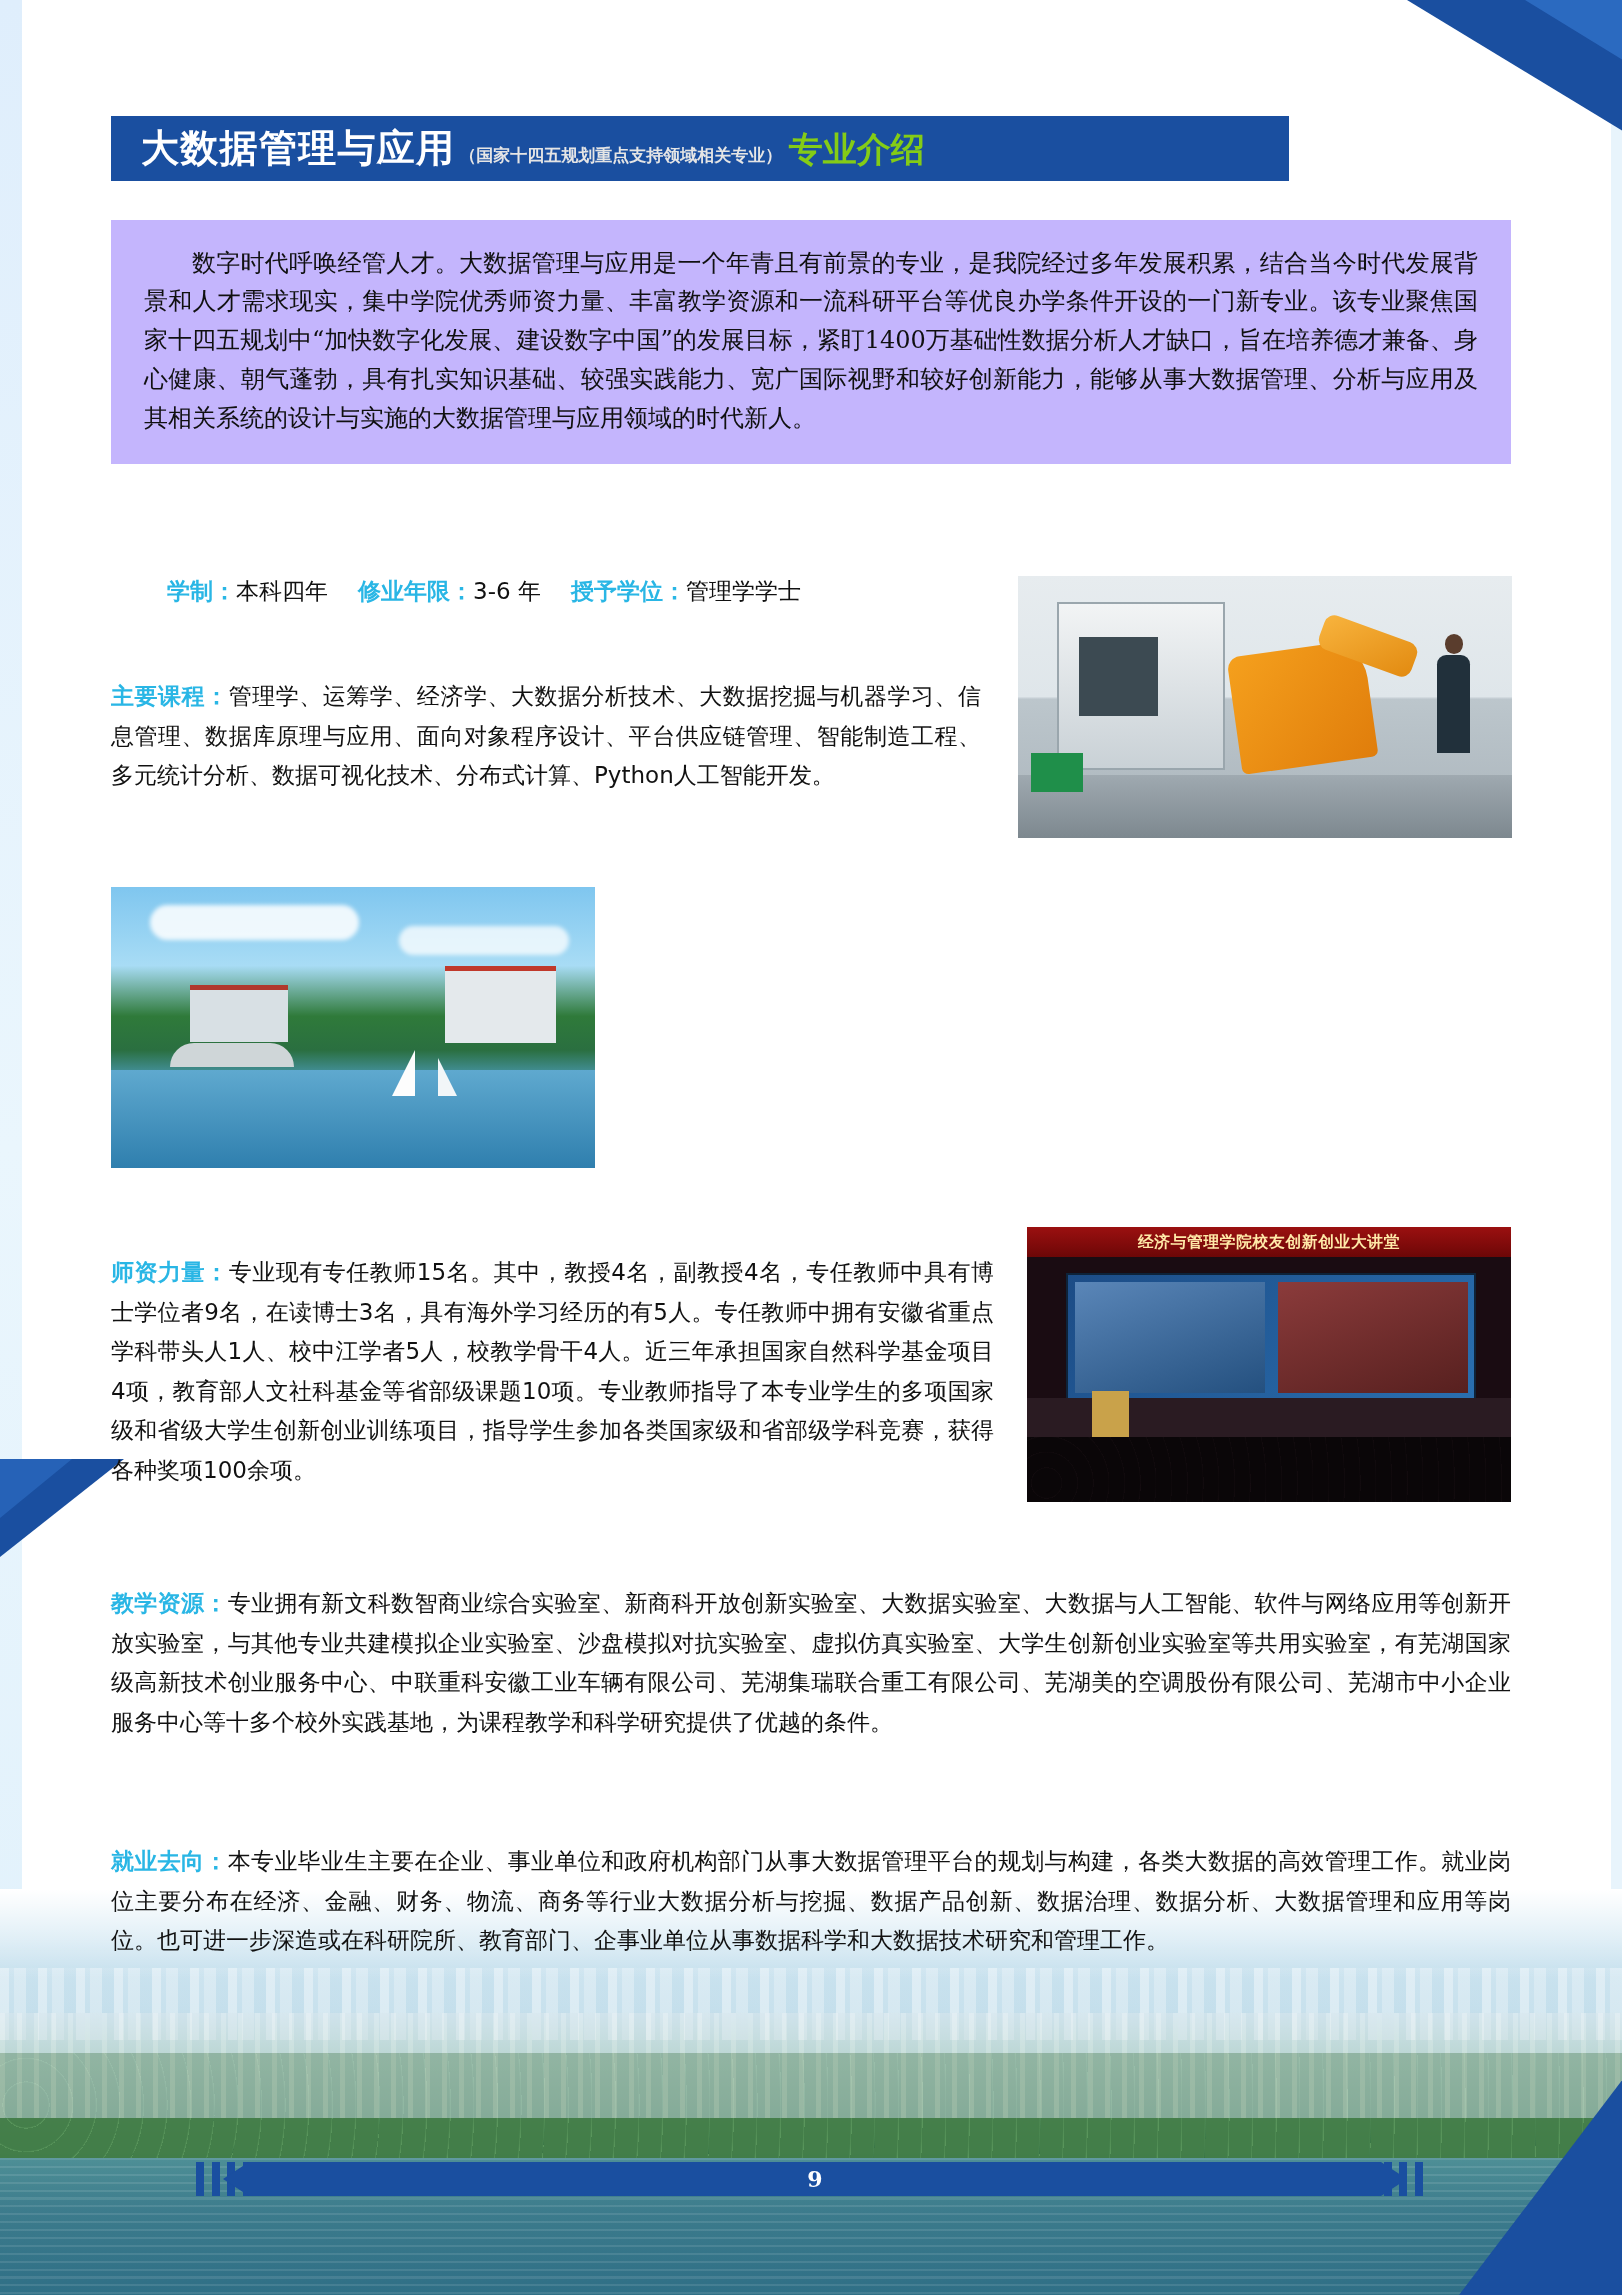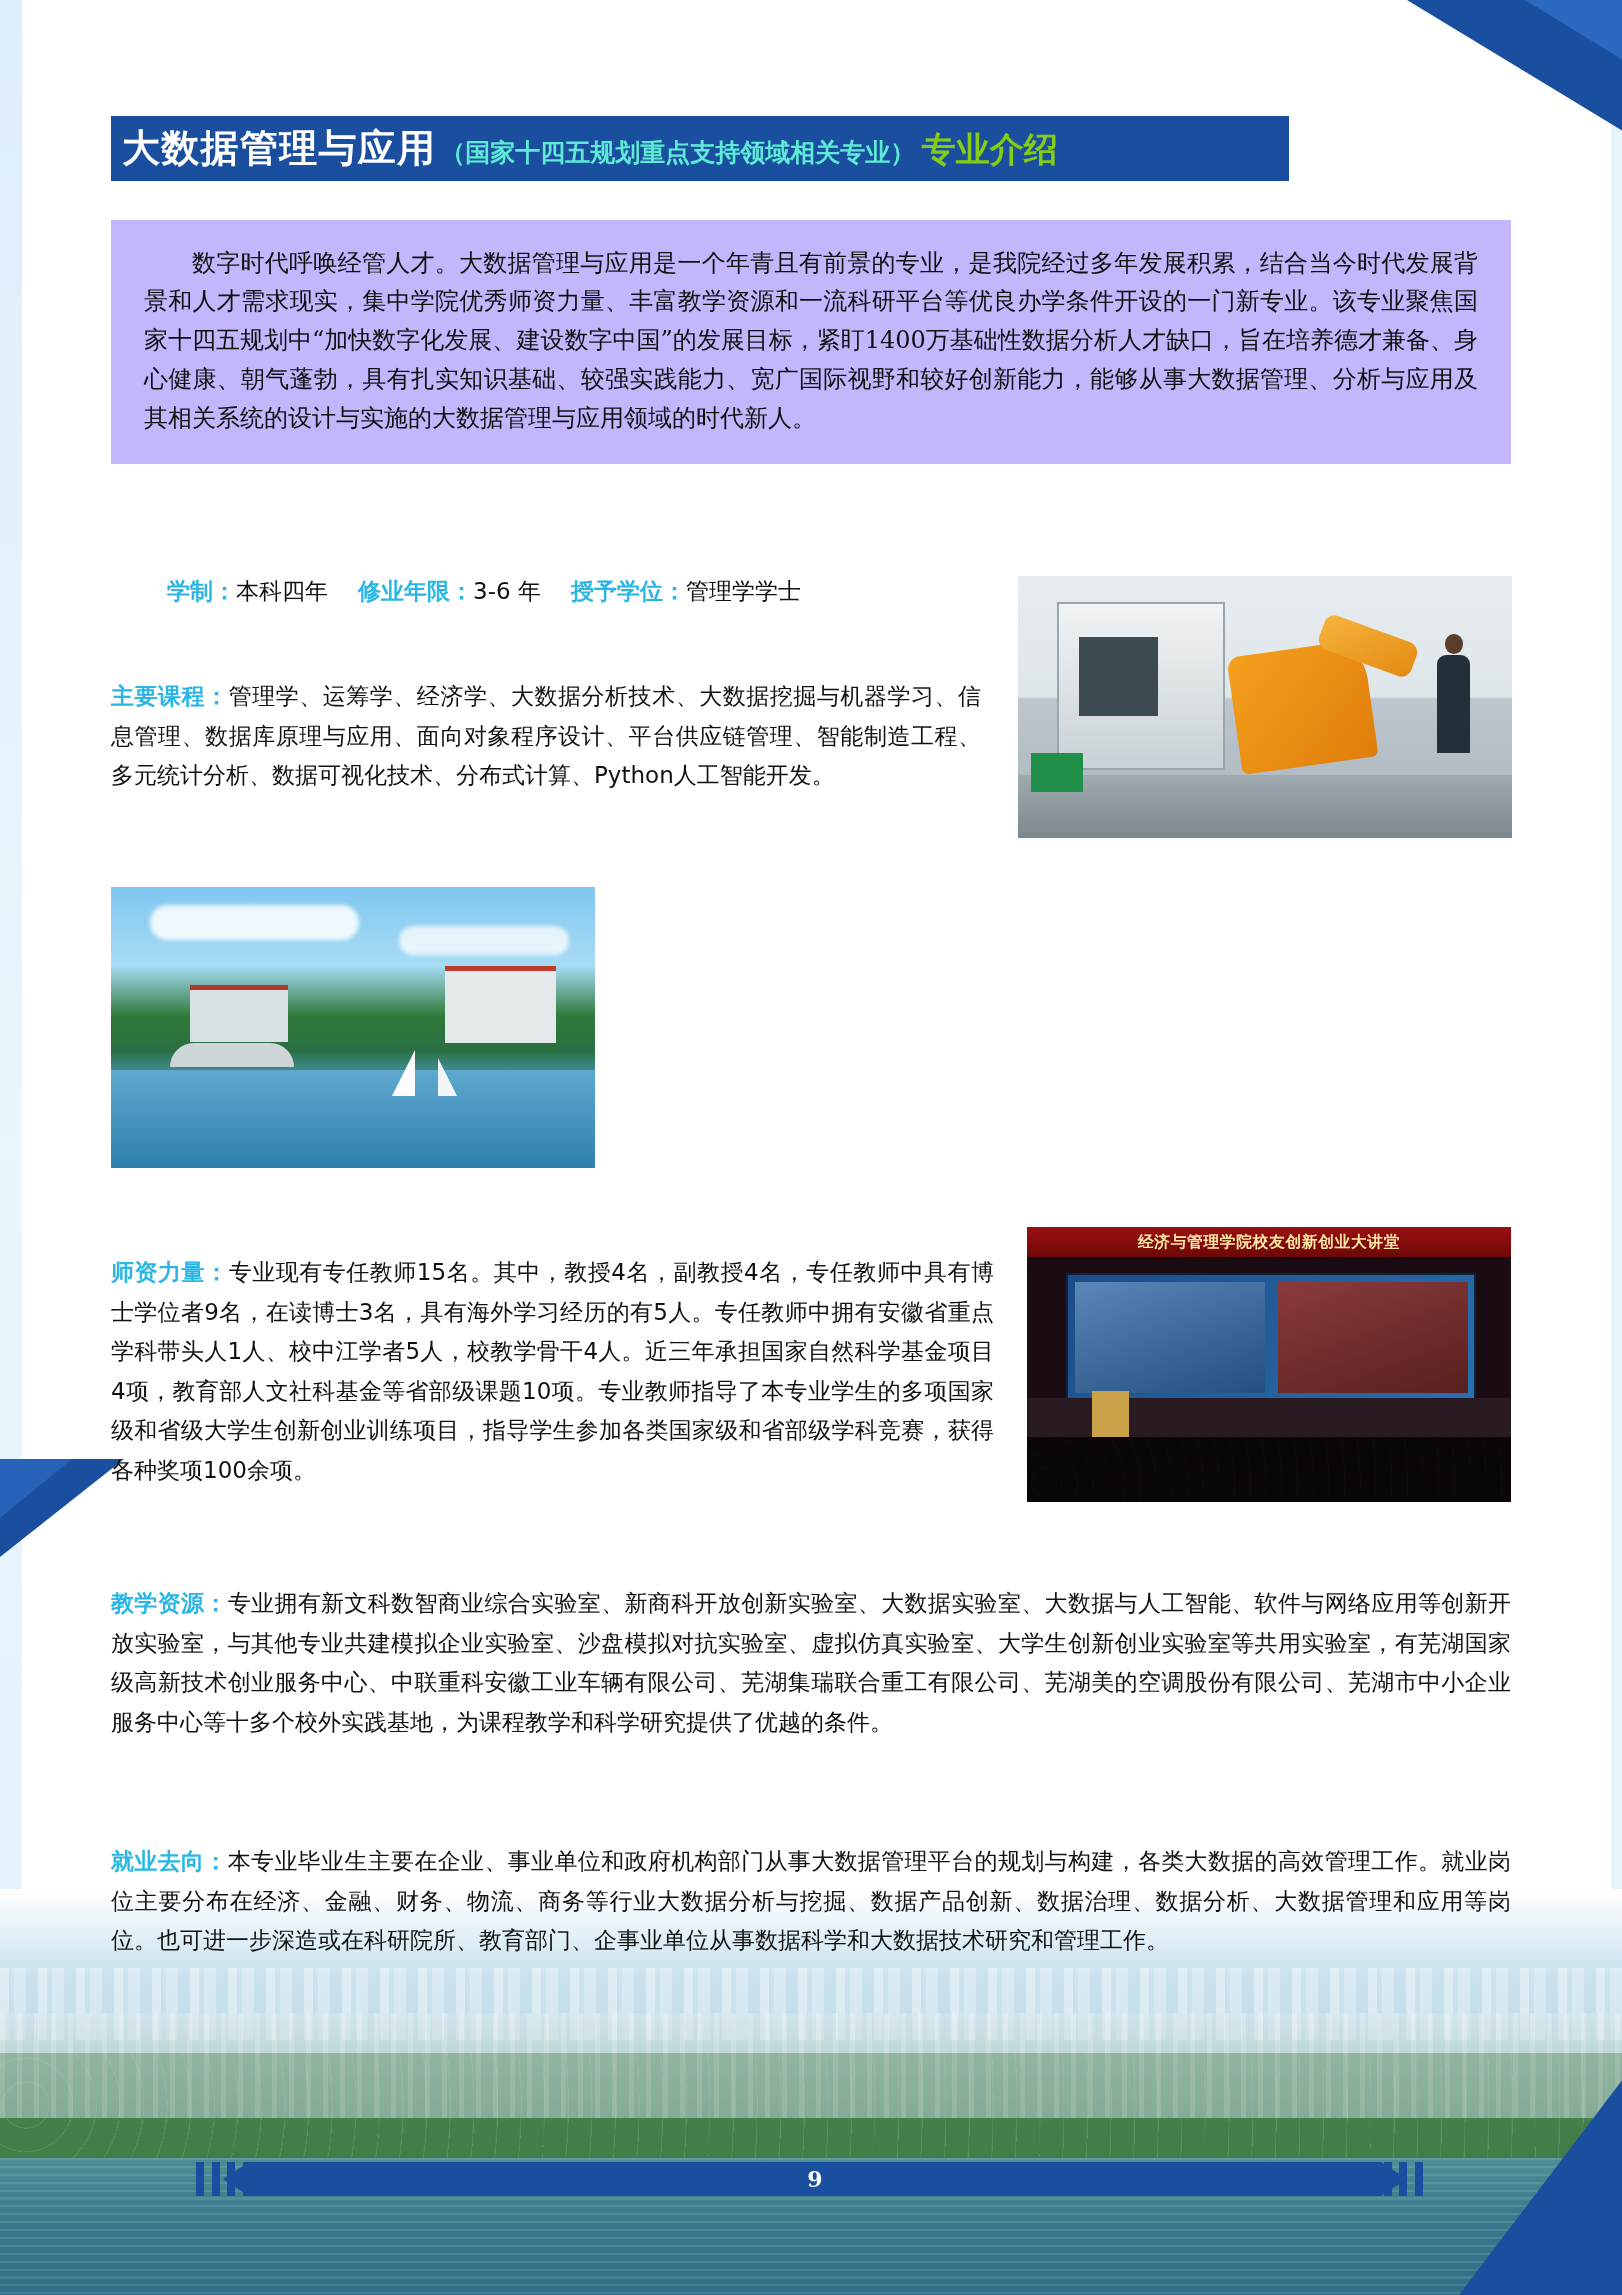--- a/index.html
+++ b/index.html
@@ -155,34 +155,34 @@
     width: 1178px;
     height: 65px;
     background: #1a4fa0;
     display: flex;
     align-items: center;
   }
   .title-inner {
     display: flex;
     align-items: baseline;
     white-space: nowrap;
-    padding-left: 11px;
+    padding-left: 30px;
   }
   .title-main {
     font-family: "DejaVu Serif", "Liberation Serif", serif;
     font-weight: bold;
     font-size: 38px;
     color: #ffffff;
     letter-spacing: 1.3px;
   }
   .title-paren {
     font-family: "DejaVu Serif", "Liberation Serif", serif;
     font-weight: bold;
-    font-size: 25px;
-    color: #5eead4;
+    font-size: 17px;
+    color: #e5e5e5;
     margin-left: 3.9px;
   }
   .title-suffix {
     font-family: "DejaVu Serif", "Liberation Serif", serif;
     font-weight: bold;
     font-size: 34px;
     color: #84cc16;
     margin-left: 6.5px;
   }
 

